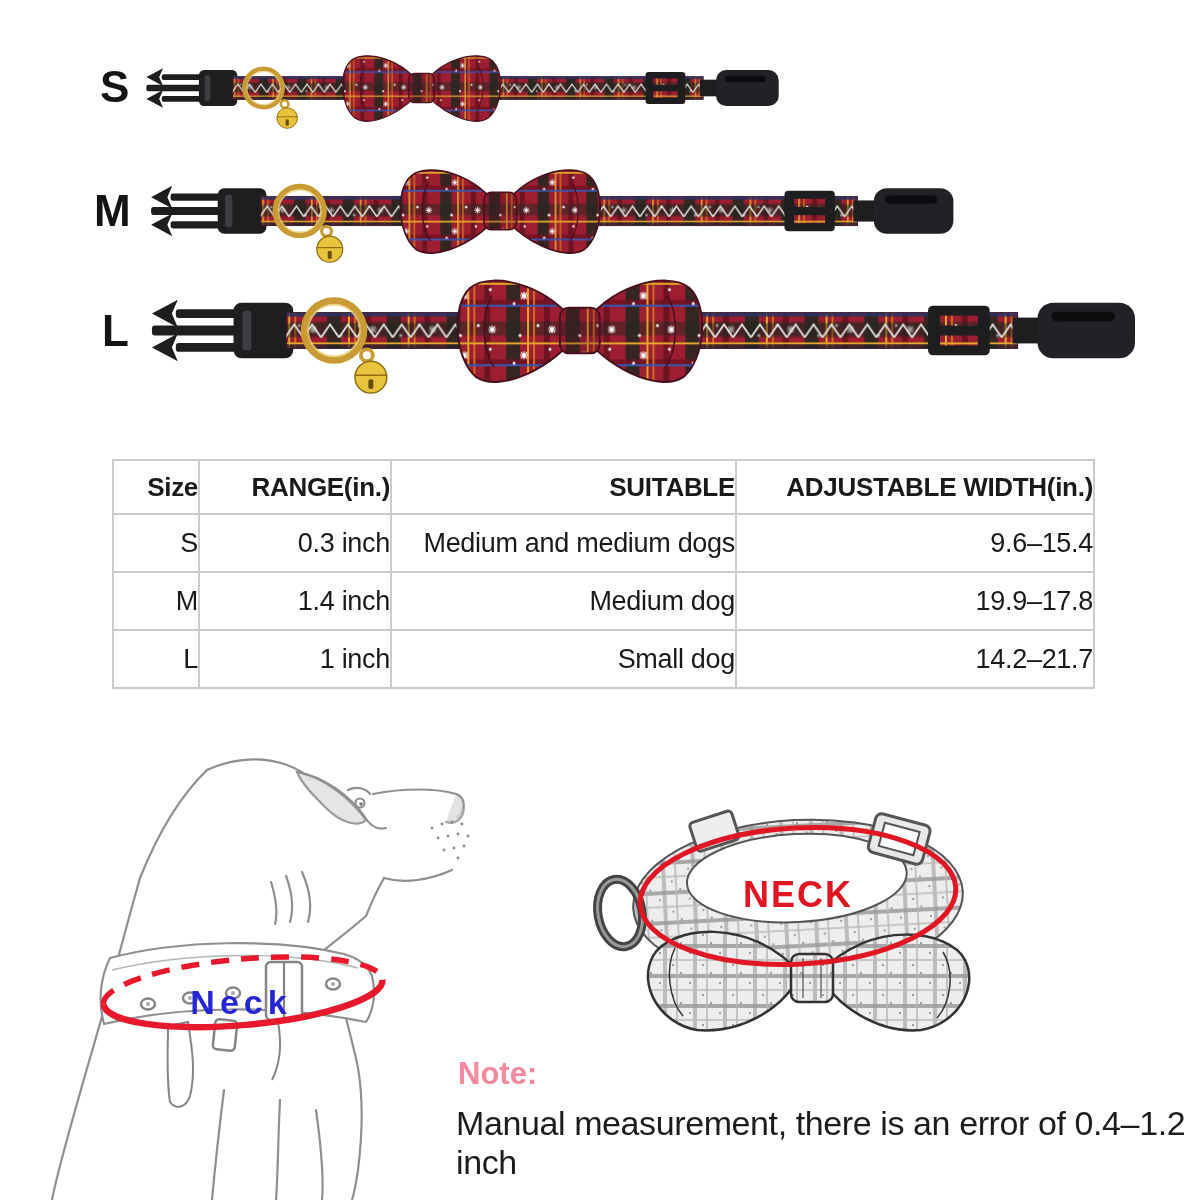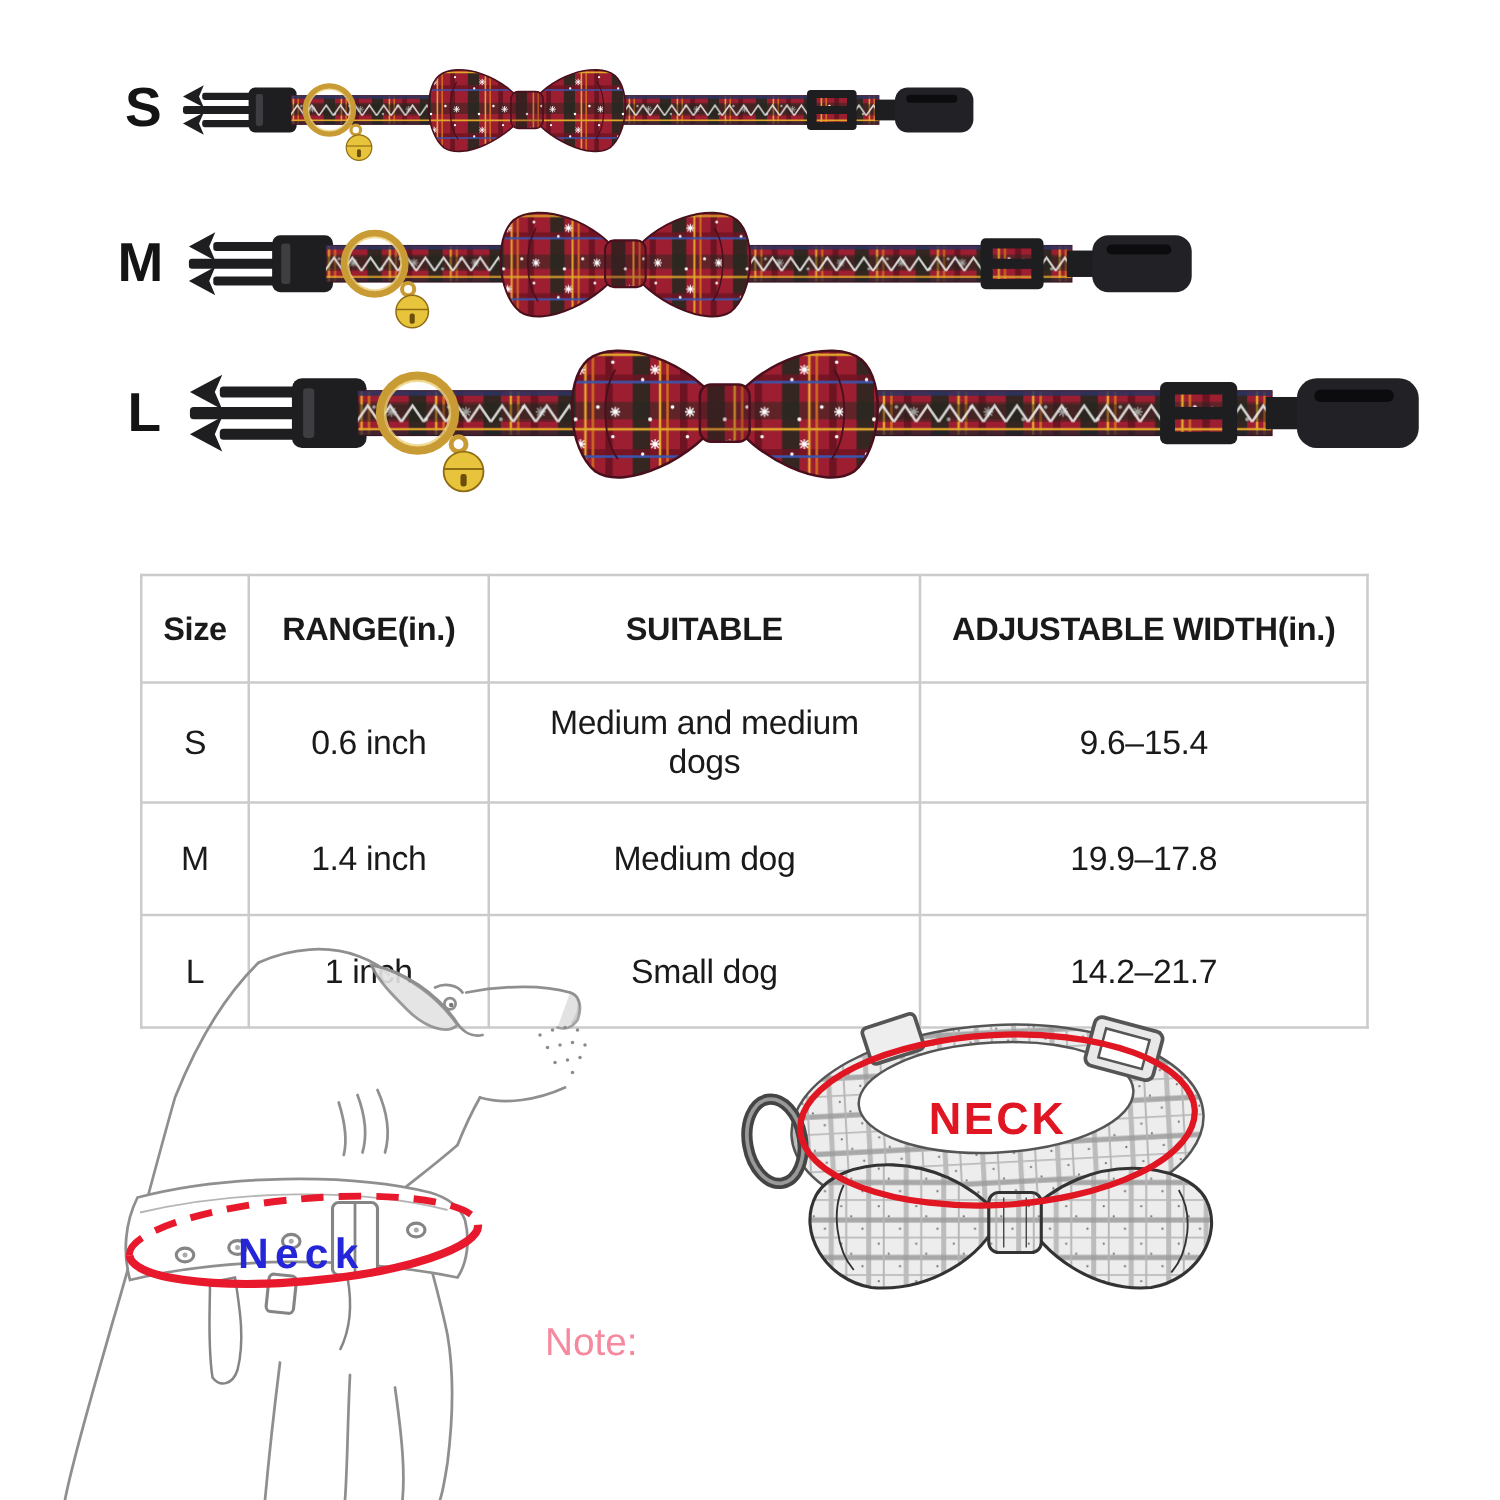--- a/index.html
+++ b/index.html
@@ -5,26 +5,26 @@
   html,body{margin:0;padding:0;background:#fff;}
   .canvas{position:relative;width:1200px;height:1200px;background:#ffffff;overflow:hidden;
           font-family:"Liberation Sans",sans-serif;color:#1a1a1a;}
   .abs{position:absolute;}
   
   .size-label{position:absolute;font-size:44px;font-weight:600;letter-spacing:-1px;color:#141414;}
   
   .collar-svg{position:absolute;display:block;}
   
   .size-table{position:absolute;left:112px;top:459px;border-collapse:collapse;table-layout:fixed;}
-  .size-table th,.size-table td{border:2px solid #cbcbcb;text-align:center;vertical-align:middle;
-     padding:16px;letter-spacing:-0.3px;}
+  .size-table th,.size-table td{border:2px solid #cbcbcb;text-align:right;vertical-align:middle;
+     padding:0;letter-spacing:-0.3px;}
   .size-table th{font-size:26px;font-weight:700;height:52px;}
   .size-table td{font-size:27px;font-weight:400;height:56px;}
   
-  .note-title{position:absolute;left:436px;top:1056px;font-size:31px;font-weight:400;color:#f5899e;}
+  .note-title{position:absolute;left:458px;top:1056px;font-size:31px;font-weight:700;color:#f5899e;}
   .note-body{position:absolute;left:456px;top:1104px;font-size:34px;font-weight:400;color:#1d1d1d;letter-spacing:-0.4px;}
   svg{overflow:visible;}
 </style>
 </head>
 <body>
 
 <div class="canvas">
 
   <svg class="abs" width="0" height="0" style="left:0;top:0" aria-hidden="true">
     <defs>
@@ -137,21 +137,21 @@
       </colgroup>
     <tbody>
         <tr>
       <th>Size</th>
       <th>RANGE(in.)</th>
       <th>SUITABLE</th>
       <th>ADJUSTABLE WIDTH(in.)</th>
     </tr>
     <tr>
       <td>S</td>
-      <td>0.6 inch</td>
+      <td>0.3 inch</td>
       <td>Medium and medium dogs</td>
       <td>9.6–15.4</td>
     </tr>
     <tr>
       <td>M</td>
       <td>1.4 inch</td>
       <td>Medium dog</td>
       <td>19.9–17.8</td>
     </tr>
     <tr>
@@ -259,14 +259,15 @@
       <rect x="226" y="166" width="42" height="48" rx="8" fill="url(#sketchplaid)" stroke="#333333" stroke-width="2.5"></rect>
       <path d="M238,170 V210 M256,170 V210" stroke="#333333" stroke-width="1"></path>
     </g>
     <g transform="rotate(-3 233 108)">
       <ellipse cx="233" cy="108" rx="158" ry="68" fill="none" stroke-width="5" stroke="#e01622"></ellipse>
     </g>
     <text x="233" y="119" text-anchor="middle" font-size="36" font-weight="bold" letter-spacing="2" font-family="Liberation Sans, sans-serif" fill="#e01622">NECK</text>
   </svg>
 
   <div class="note-title">Note:</div>
+  <div class="note-body">Manual measurement, there is an error of 0.4–1.2 inch</div>
 
 </div>
 
 </body></html>

